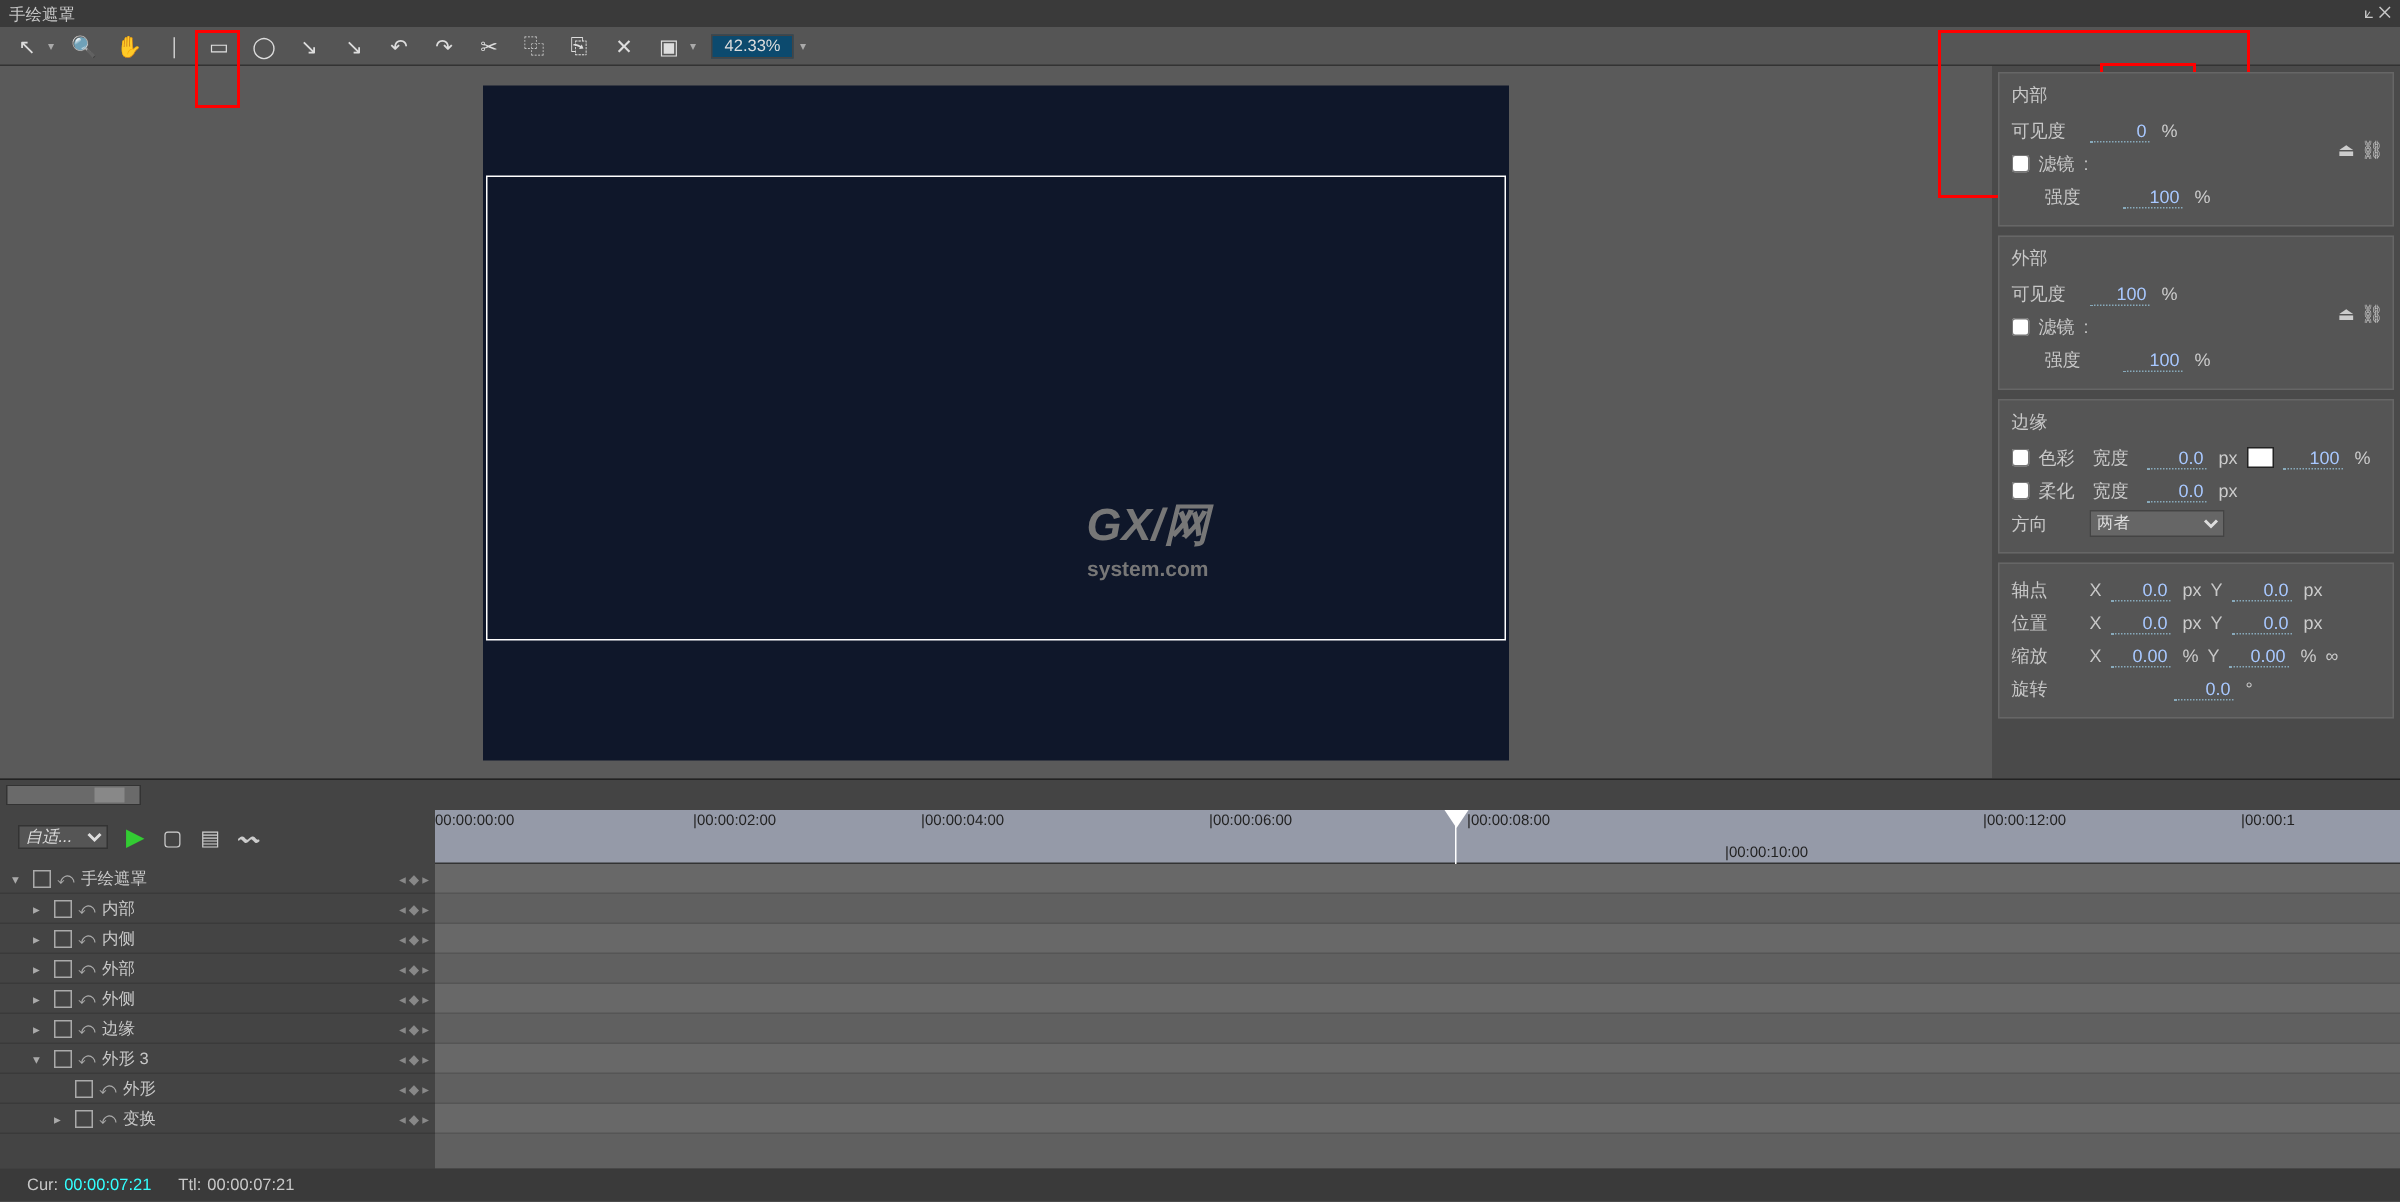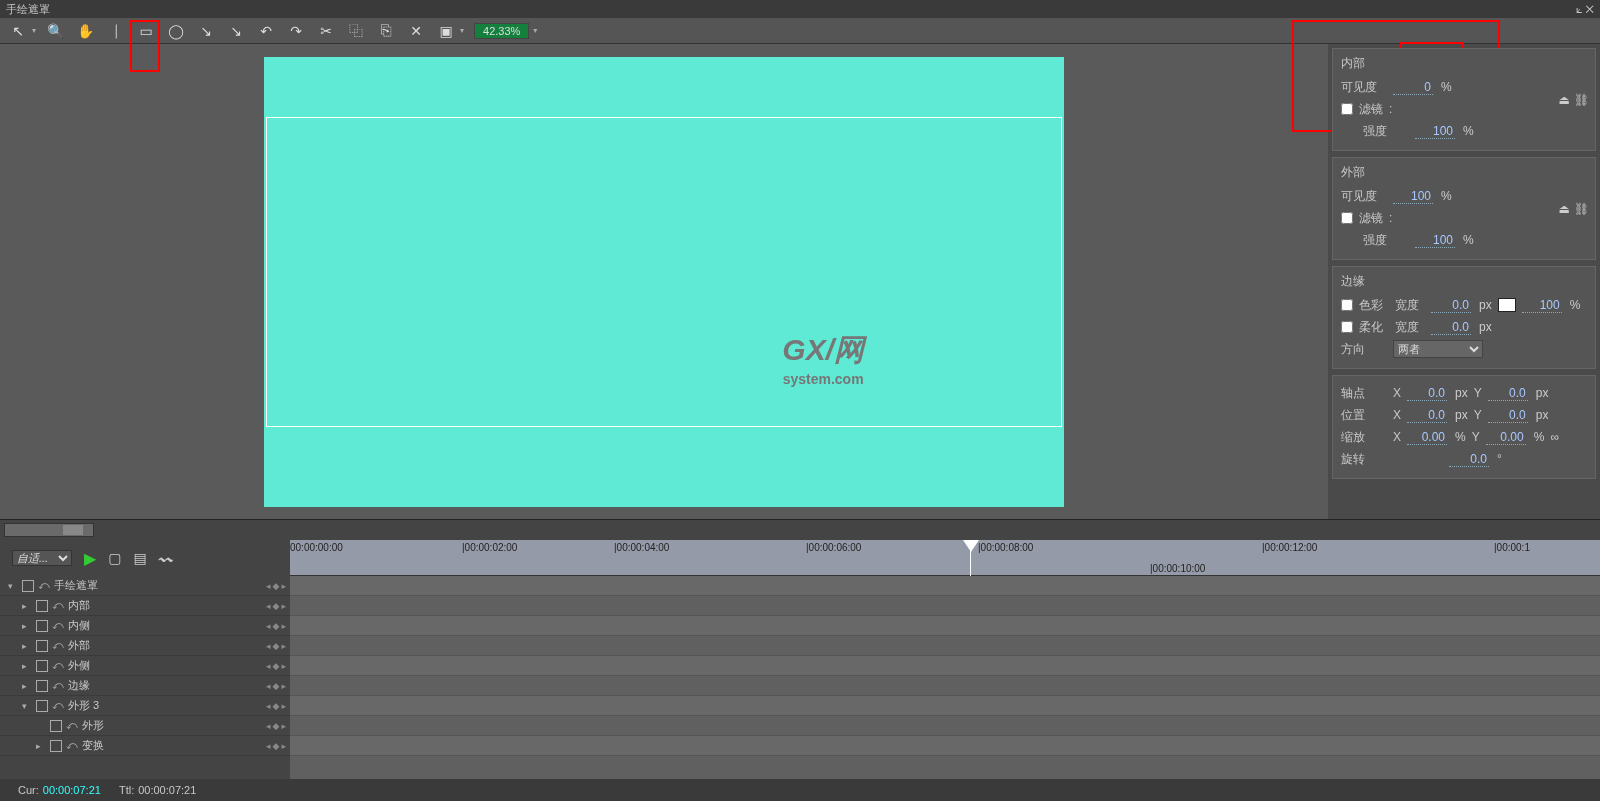--- a/index.html
+++ b/index.html
@@ -2,24 +2,24 @@
 <html><head>
 <meta charset="utf-8">
 <style>
 * { margin: 0; padding: 0; box-sizing: border-box; font-family: "Microsoft YaHei", Arial, sans-serif; }
 body { background: #4a4a4a; color: #c8c8c8; font-size: 12px; width: 1600px; height: 801px; overflow: hidden; display: flex; flex-direction: column; }
 .titlebar { background: #3a3a3a; height: 18px; display: flex; align-items: center; padding: 0 6px; justify-content: space-between; font-size: 11px; }
 .titlebar .controls { display: flex; gap: 6px; }
 .toolbar { background: #555; height: 26px; display: flex; align-items: center; padding: 0 8px; gap: 10px; border-bottom: 1px solid #333; }
 .toolbar .tool { width: 20px; height: 20px; display: flex; align-items: center; justify-content: center; font-size: 14px; cursor: pointer; color: #ddd; }
 .toolbar .drop { font-size: 8px; color: #aaa; margin-left: -6px; }
-.zoombox { background: #15803d; border: 1px solid #444; padding: 1px 8px; font-size: 11px; color: #ddd; }
+.zoombox { background: #0c4a6e; border: 1px solid #444; padding: 1px 8px; font-size: 11px; color: #ddd; }
 .main { flex: 1; display: flex; background: #5a5a5a; }
 .canvas-area { flex: 1; display: flex; align-items: center; justify-content: center; position: relative; }
-.canvas { background: #5eead4; width: 800px; height: 450px; position: relative; }
+.canvas { background: #0f172a; width: 684px; height: 450px; position: relative; }
 .mask-rect { position: absolute; border: 1px solid #fff; left: 2px; top: 60px; right: 2px; bottom: 80px; }
 .watermark { position: absolute; right: 200px; bottom: 120px; color: #777; font-size: 30px; font-style: italic; font-weight: bold; }
 .watermark .sub { font-size: 14px; font-style: normal; font-weight: bold; display: block; text-align: center; }
 .right-panel { width: 272px; background: #4a4a4a; padding: 4px; display: flex; flex-direction: column; gap: 6px; }
 .pgroup { border: 1px solid #666; background: #555; padding: 6px 8px 8px 8px; position: relative; }
 .pgroup .ptitle { font-size: 12px; margin-bottom: 4px; }
 .prow { display: flex; align-items: center; height: 22px; font-size: 12px; gap: 6px; }
 .prow .lbl { width: 46px; }
 .prow .val { color: #a8c8ff; border-bottom: 1px dotted #8ab; min-width: 40px; text-align: right; padding-right:2px; }
 .prow .unit { color: #ccc; margin-left: 2px; }
@@ -233,21 +233,21 @@
     <div class="tl-ruler" id="ruler">
       <div class="playhead" id="playhead" style="left: 680px;">
           <div class="marker"></div>
         </div>
     <span class="tick" style="left: 0px;">00:00:00:00</span>
         <span class="tick" style="left: 172px;">|00:00:02:00</span>
         <span class="tick" style="left: 324px;">|00:00:04:00</span>
         <span class="tick" style="left: 516px;">|00:00:06:00</span>
         <span class="tick" style="left: 688px;">|00:00:08:00</span>
         <span class="tick" style="left: 860px; margin-top: 21px;">|00:00:10:00</span>
-        <span class="tick" style="left: 972px;">|00:00:12:00</span>
+        <span class="tick" style="left: 1032px;">|00:00:12:00</span>
         <span class="tick" style="left: 1204px;">|00:00:1</span>
       </div>
   </div>
   <div class="tl-tracks">
     <div class="track-list" id="tracklist">
         <div class="track-row">
           <span style="width:0px"></span>
           <span class="expand">▾</span>
           <span class="box"></span>
           <span class="arc">⤺</span>

